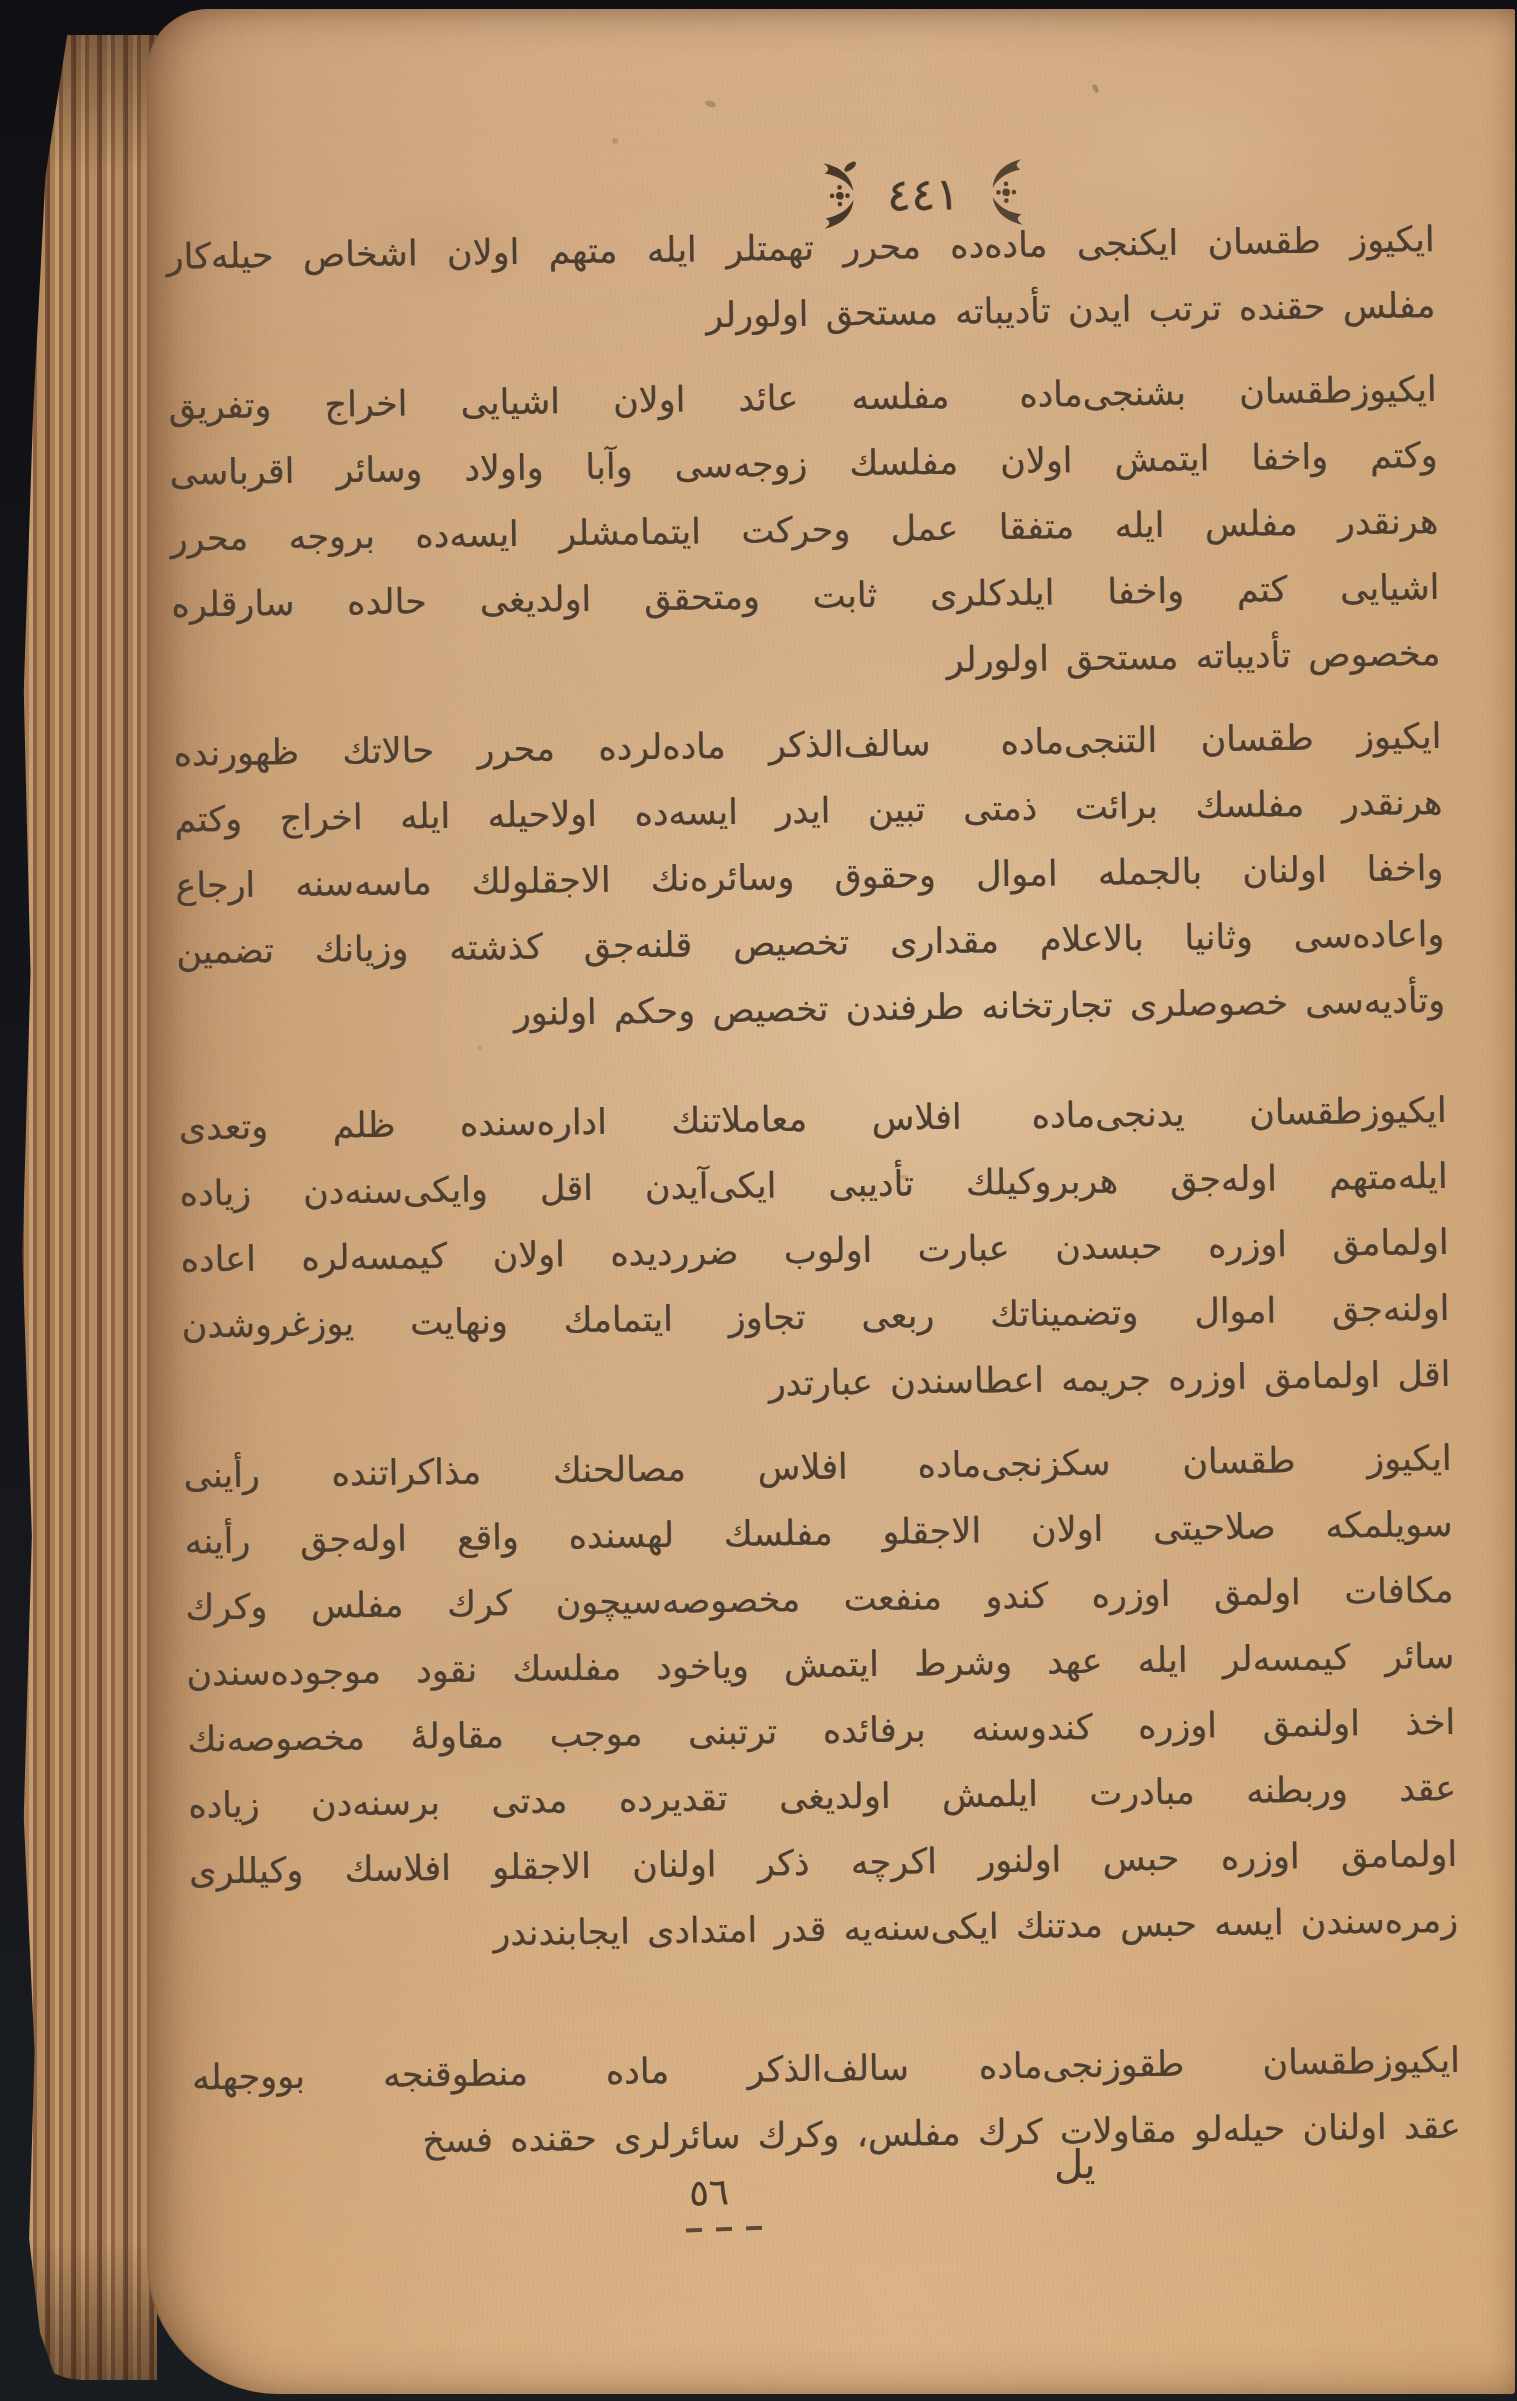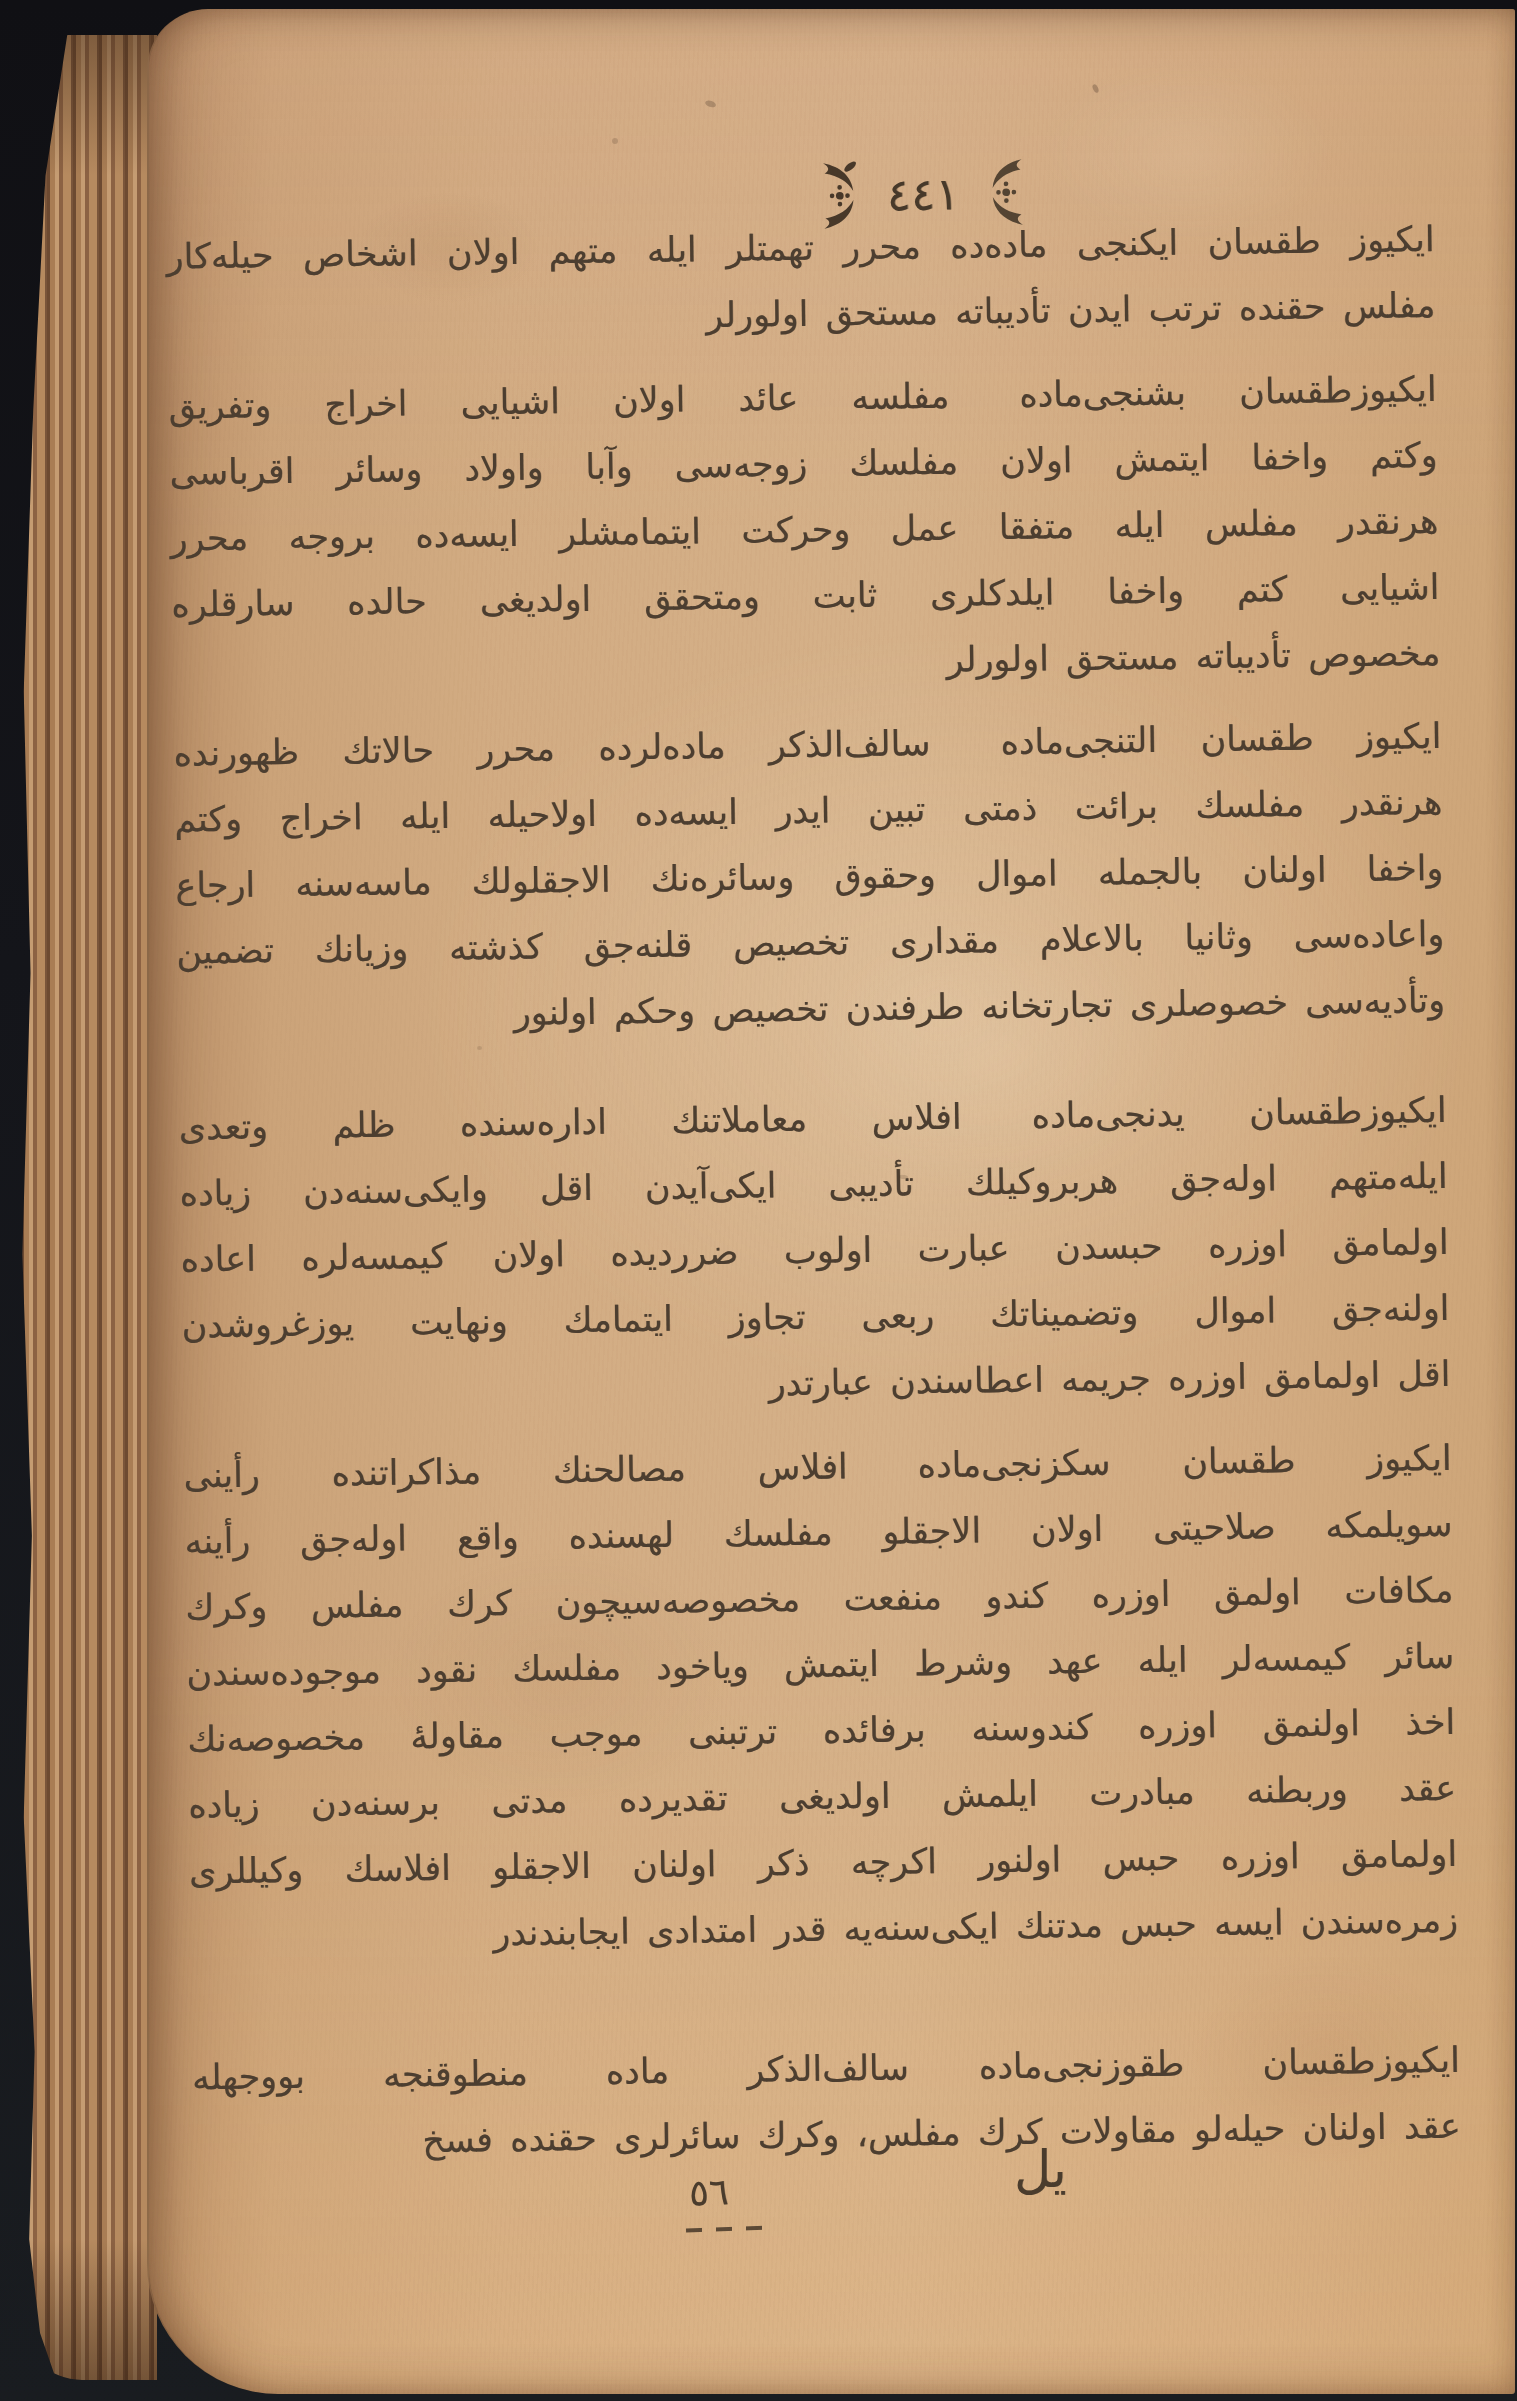--- a/index.html
+++ b/index.html
@@ -53,21 +53,21 @@
   .para:nth-child(2){margin-top:17.5px;}
   .para:nth-child(3){margin-top:17.5px;}
   .para:nth-child(4){margin-top:44px;}
   .para:nth-child(5){margin-top:17.5px;}
   .para:nth-child(6){margin-top:74px;}
   
   .folio-bottom{position:absolute;left:689px;top:2174px;color:#4a3c2d;font-size:37px;line-height:1;
     transform:rotate(-2deg);text-shadow:0.4px 0 0 rgba(74,60,45,.4);}
   .folio-underline{position:absolute;left:686px;top:2227px;width:80px;height:3.5px;transform:rotate(-2deg);
     background:repeating-linear-gradient(90deg,rgba(70,55,40,.85) 0 15.7px,rgba(0,0,0,0) 15.7px 30px);}
-  .catchword{position:absolute;left:1014px;top:2144px;color:#4a3c2d;font-size:51px;line-height:1;
+  .catchword{position:absolute;left:1054px;top:2144px;color:#4a3c2d;font-size:40px;line-height:1;
     text-shadow:0.5px 0 0 rgba(74,60,45,.45);}
   
   .speck{position:absolute;background:rgba(70,50,35,.5);border-radius:50%;}
   .sp1{left:705px;top:101px;width:11.4px;height:6.1px;transform:rotate(18deg);opacity:.55;}
   .sp2{left:612px;top:138px;width:6.1px;height:6.1px;opacity:.4;}
   .sp3{left:1093px;top:84px;width:5.2px;height:8.7px;opacity:.6;transform:rotate(-24deg);}
   .sp4{left:477px;top:1046px;width:5.2px;height:4.4px;opacity:.3;}
   .sp5{left:899px;top:1175px;width:8.7px;height:4.4px;opacity:.35;transform:rotate(8deg);}
 </style>
 </head>

